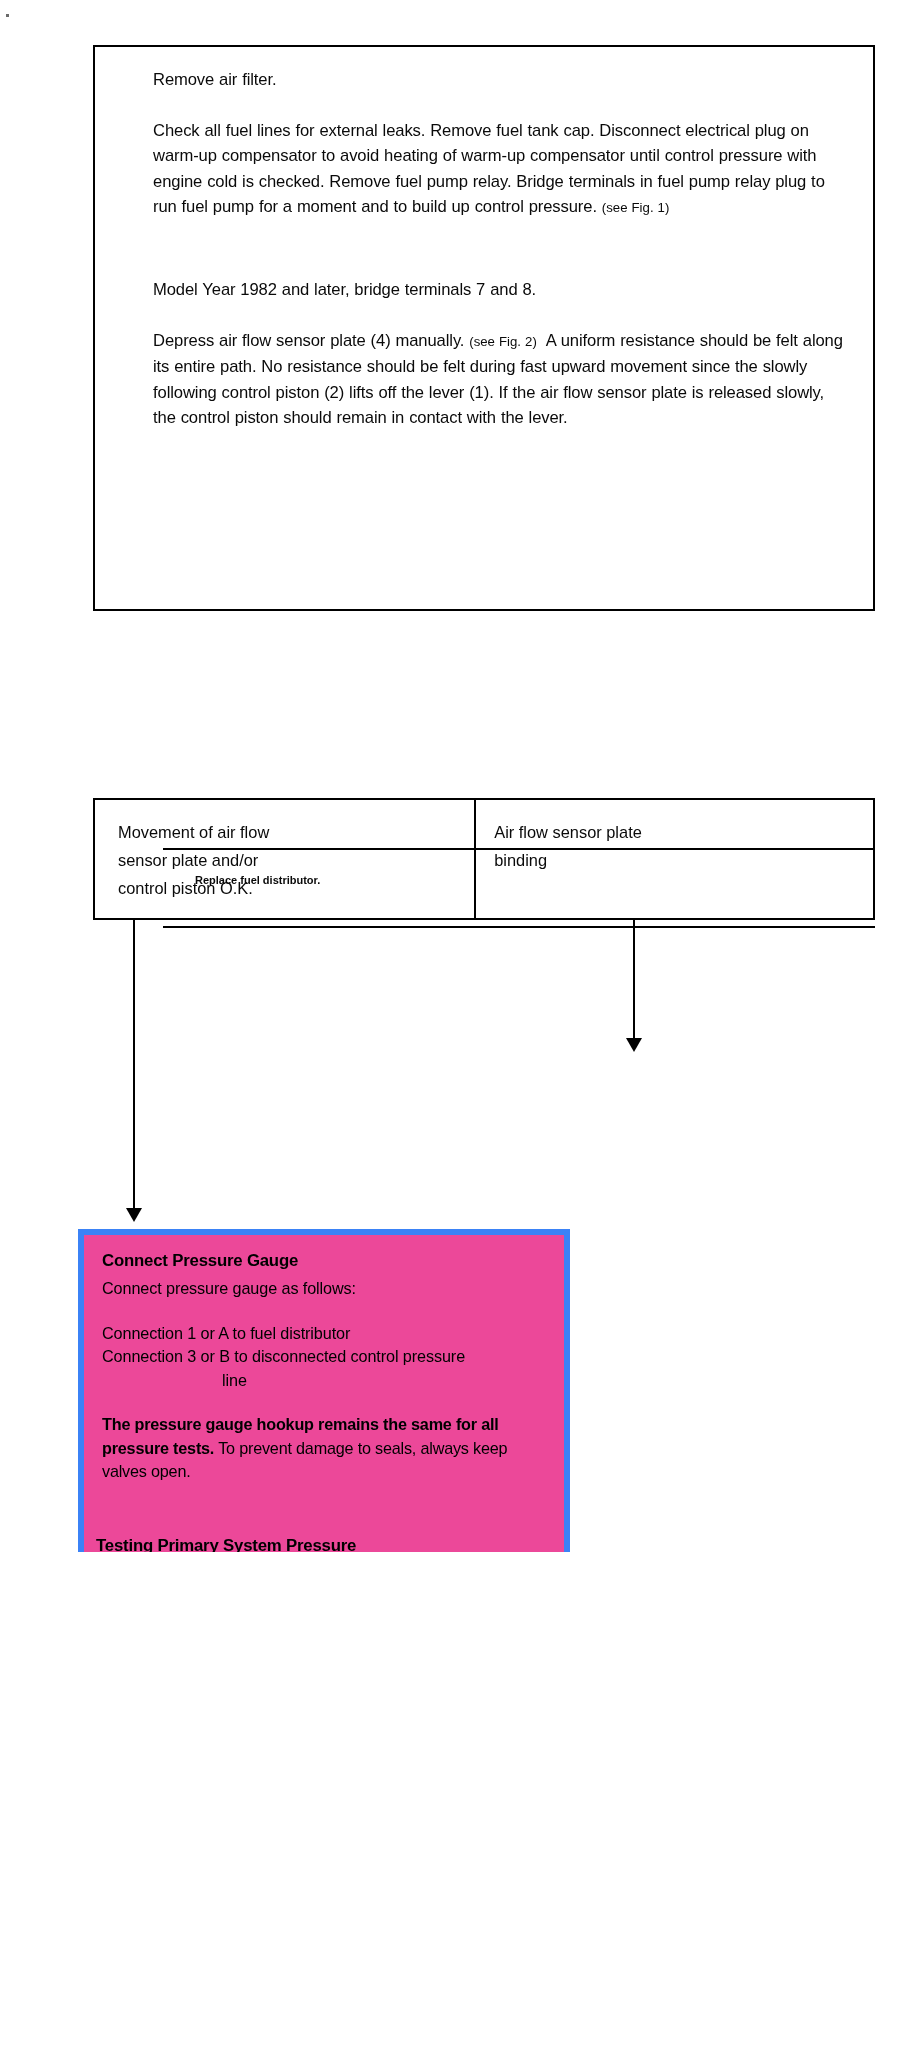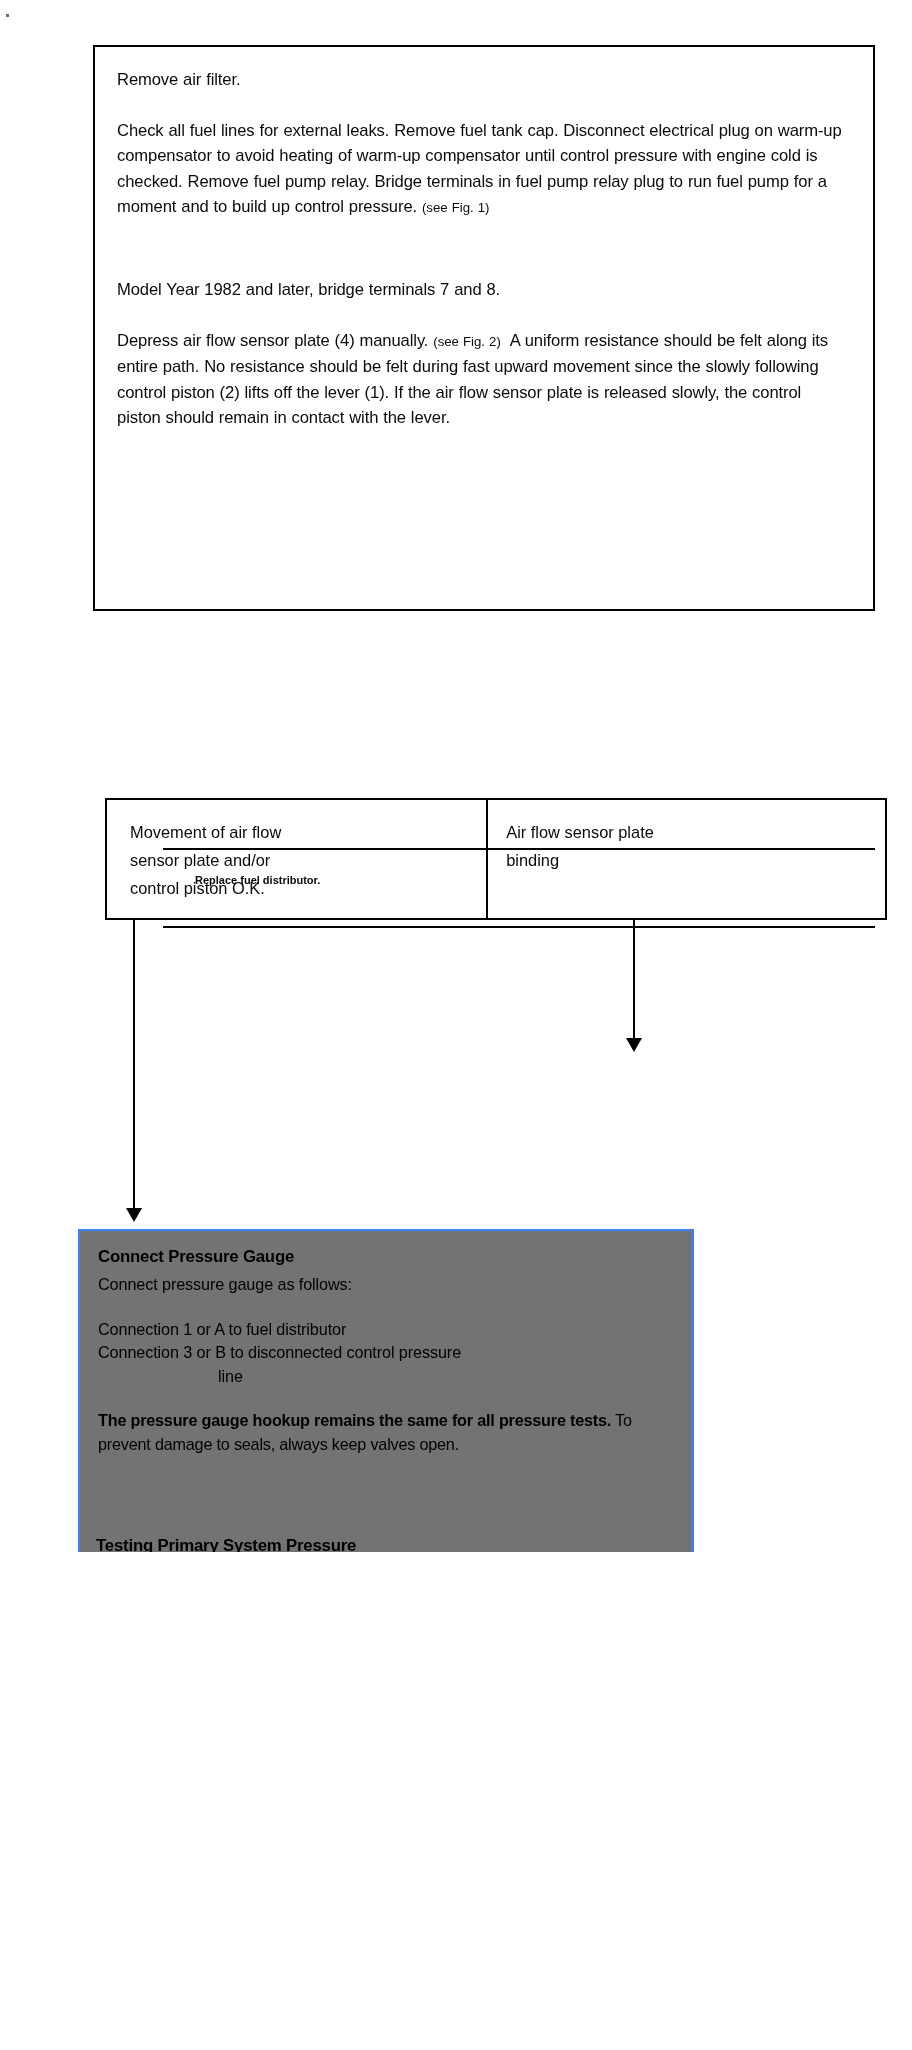--- a/index.html
+++ b/index.html
@@ -22,20 +22,21 @@
   .box-main{
     position:absolute;
     left:93px;top:45px;
     width:782px;height:566px;
     border:2px solid #000;
     box-sizing:border-box;
     background:#fff;
   }
   .box-main .inner{
     padding:20px 24px 0 22px;
+    margin-left:36px;
   }
 
   p.t{
     margin:0;
     font-size:16.6px;
     line-height:25.6px;
     letter-spacing:-0.1px;
     word-spacing:0.4px;
     color:#0a0a0a;
   }
@@ -45,21 +46,20 @@
 
   
   .box-decision{
     position:absolute;
     left:93px;top:798px;
     width:782px;height:122px;
     border:2px solid #000;
     box-sizing:border-box;
     display:flex;
     background:#fff;
-    margin-left:12px;
   }
   .cell{
     box-sizing:border-box;
     padding:18px 0 0 23px;
     font-size:16.4px;
     line-height:28px;
     color:#0a0a0a;
   }
   .cell-left{width:49%;border-right:2px solid #000;}
   .cell-right{width:51%;padding-left:18px;}
@@ -87,24 +87,24 @@
     width:0;height:0;
     border-left:8px solid transparent;
     border-right:8px solid transparent;
     border-top:14px solid #000;
   }
 
   
   .box-gauge{
     position:absolute;
     left:78px;top:1229px;
-    width:616px;height:330px;
-    border:2px solid #3b82f6;
-    box-sizing:border-box;
-    background:#737373;
+    width:492px;height:330px;
+    border:6px solid #3b82f6;
+    box-sizing:border-box;
+    background:#ec4899;
     padding:14px 16px 0 18px;
   }
   .gauge-title{
     font-weight:bold;
     font-size:16.8px;
     line-height:24px;
     margin:0 0 4px 0;
     letter-spacing:-0.2px;
   }
   .gauge-line{

